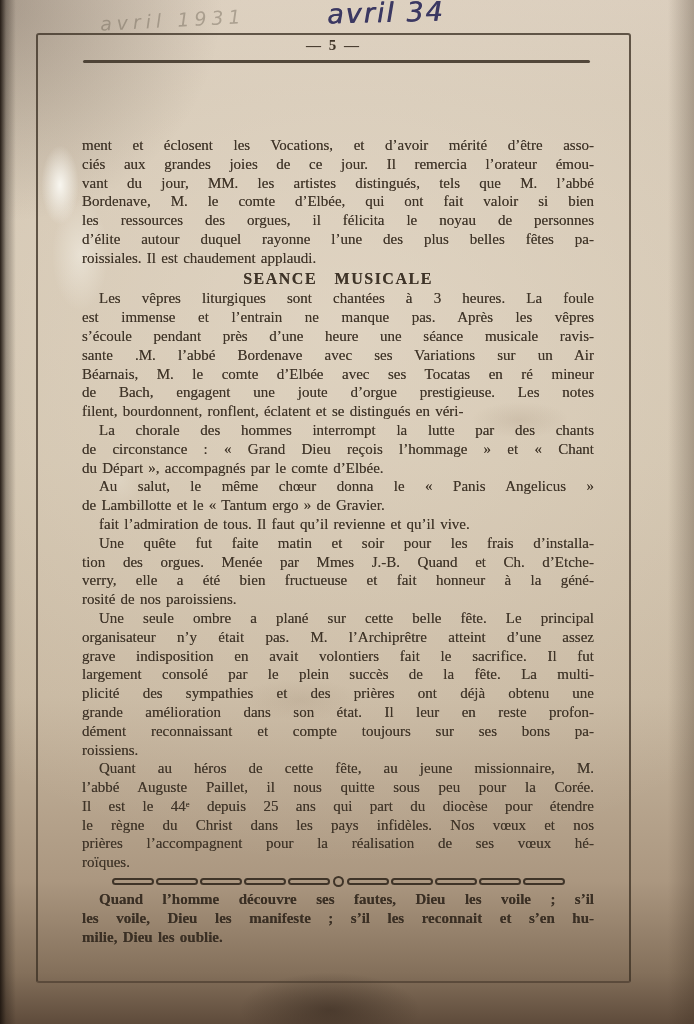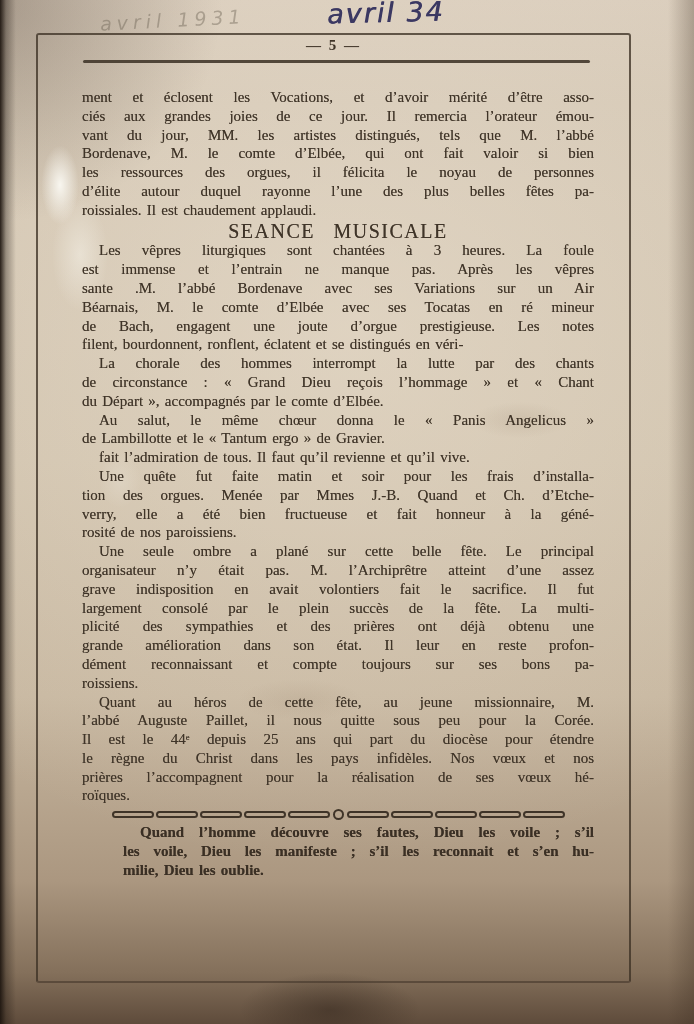--- a/index.html
+++ b/index.html
@@ -73,26 +73,26 @@
     color:var(--ink);font-size:15px;line-height:18.8px;
     word-spacing:1.5px;
     text-shadow:0 0 0.5px rgba(63,52,40,0.65);
   }
   .line{
     text-align:justify;
     text-align-last:justify;
   }
   .para .line:last-child{text-align-last:left;}
   .para .line:first-child{text-indent:17px;}
-  .para.continuation .line:first-child{text-indent:0;}
+  .para.continuation .line:first-child{text-indent:0;margin-top:48px;}
   .heading{
-    margin:2px 0 1px;font-size:20px;font-weight:normal;
+    margin:2px 0 1px;font-size:16px;font-weight:bold;
     text-align:center;letter-spacing:1.5px;word-spacing:12px;
   }
-  .quotes{font-weight:bold;color:#3a2f24;margin-left:41px;}
+  .quotes{font-weight:bold;color:#3a2f24;}
   
   .divider{
     display:flex;align-items:center;justify-content:center;gap:2px;
     height:12px;margin:3px 0;
   }
   .pill{
     width:42px;height:7px;border:2px solid var(--ink);border-radius:5px;
     flex:0 0 auto;
   }
   .ring{
@@ -123,20 +123,21 @@
           <div class="line">les ressources des orgues, il félicita le noyau de personnes</div>
           <div class="line">d’élite autour duquel rayonne l’une des plus belles fêtes pa-</div>
           <div class="line">roissiales. Il est chaudement applaudi.</div>
         </div>
 
       <h2 class="heading">SEANCE MUSICALE</h2>
 
       <div class="para">
           <div class="line">Les vêpres liturgiques sont chantées à 3 heures. La foule</div>
           <div class="line">est immense et l’entrain ne manque pas. Après les vêpres</div>
+          <div class="line">s’écoule pendant près d’une heure une séance musicale ravis-</div>
           <div class="line">sante .M. l’abbé Bordenave avec ses Variations sur un Air</div>
           <div class="line">Béarnais, M. le comte d’Elbée avec ses Tocatas en ré mineur</div>
           <div class="line">de Bach, engagent une joute d’orgue prestigieuse. Les notes</div>
           <div class="line">filent, bourdonnent, ronflent, éclatent et se distingués en véri-</div>
         </div>
       <div class="para">
           <div class="line">La chorale des hommes interrompt la lutte par des chants</div>
           <div class="line">de circonstance : « Grand Dieu reçois l’hommage » et « Chant</div>
           <div class="line">du Départ », accompagnés par le comte d’Elbée.</div>
         </div>

